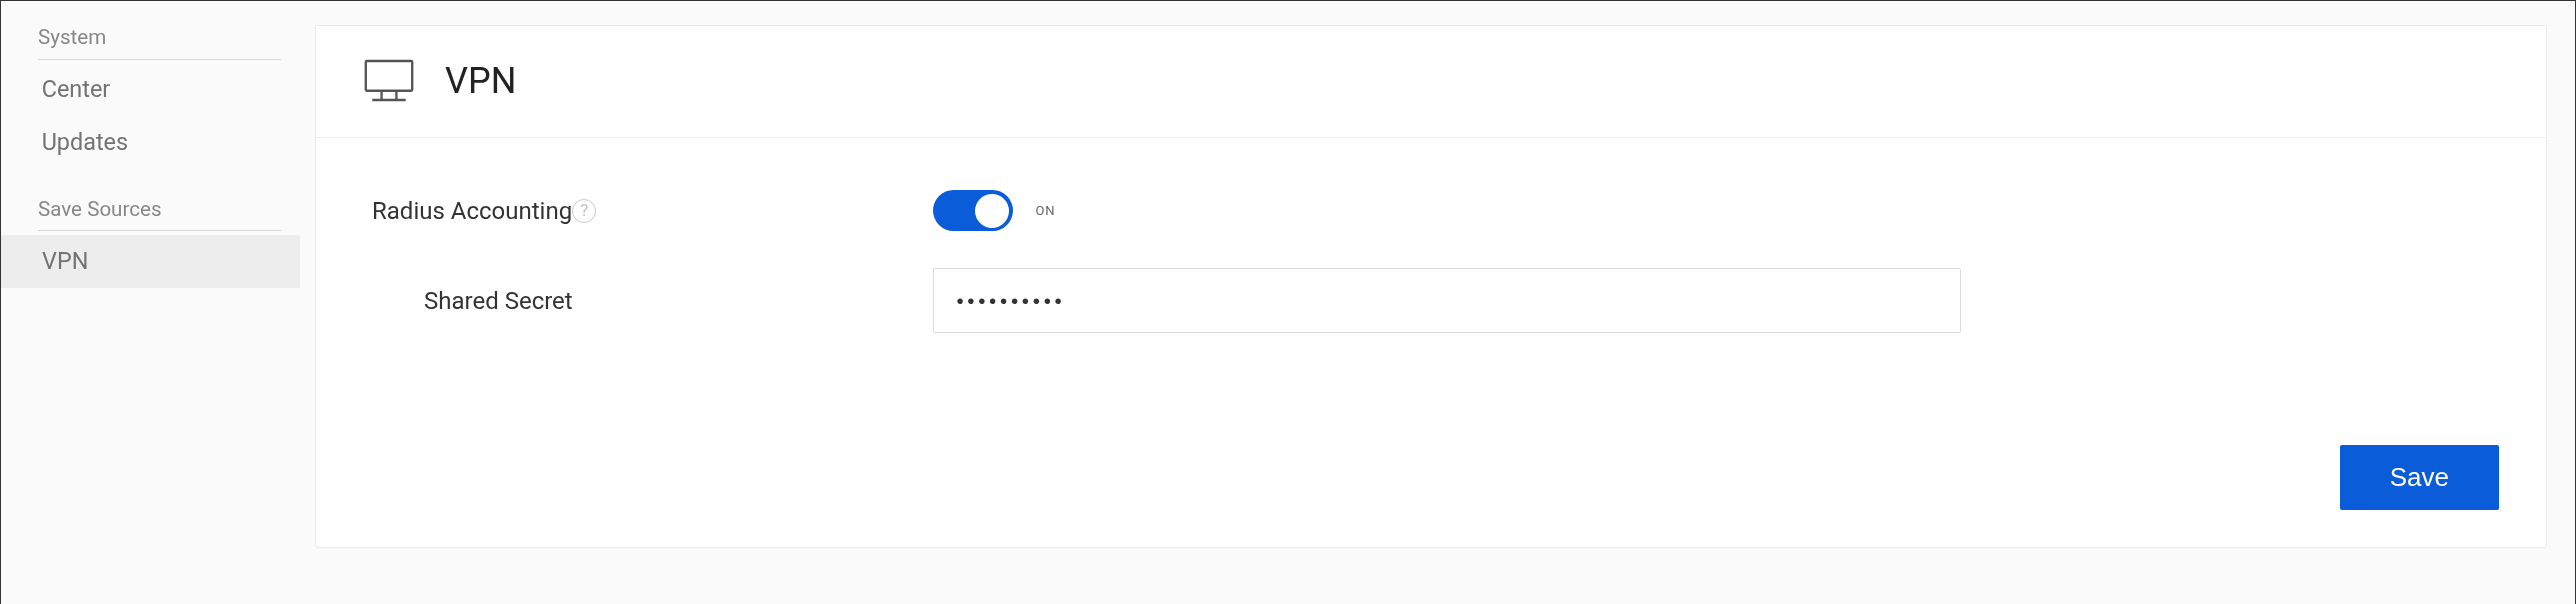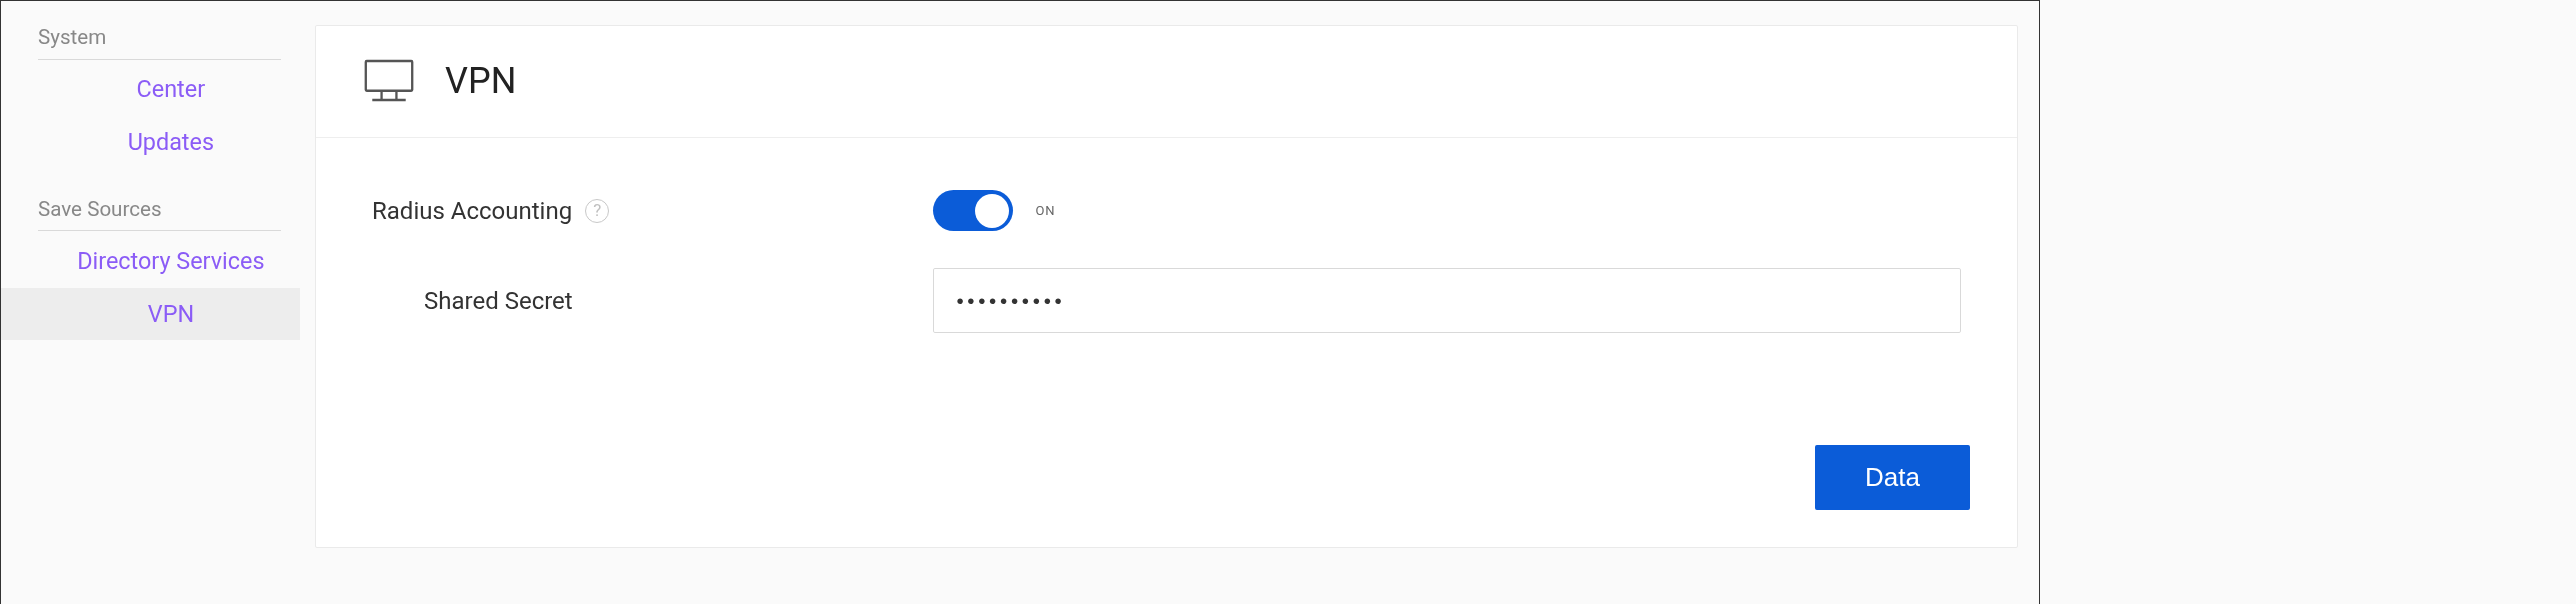--- a/index.html
+++ b/index.html
@@ -3,21 +3,21 @@
 <meta charset="utf-8">
 <style>
   * { margin: 0; padding: 0; box-sizing: border-box; }
   body {
     font-family: -apple-system, BlinkMacSystemFont, "Segoe UI", Roboto, Helvetica, Arial, sans-serif;
     background: #fafafa;
     color: #333;
   }
   .app-frame {
     border: 1.9px solid #333;
-    width: 2040px;
+    width: 2576px;
     height: 605px;
     display: flex;
     background: #fafafa;
   }
 
   
   .sidebar {
     width: 299px;
     flex-shrink: 0;
     padding: 18.7px 0 0 37px;
@@ -27,24 +27,23 @@
     color: #888;
     font-size: 20.6px;
     padding: 5.6px 0 9.3px 0;
     border-bottom: 0.9px solid #d9d9d9;
     margin-right: 18.7px;
     margin-bottom: 3.7px;
   }
   .sidebar-item {
     padding: 11.2px 0 11.2px 3.7px;
     margin-right: 0;
-    color: #8b5cf6;
+    color: #737373;
     cursor: pointer;
     line-height: 1.3;
-    text-align: center;
   }
   .sidebar-item.active {
     background: #ededed;
     margin-left: -37px;
     padding-left: 41px;
   }
   .sidebar-section-spacer { height: 22.4px; }
 
   
   .content {
@@ -83,21 +82,21 @@
     display: flex;
     align-items: center;
     margin-bottom: 37px;
   }
   .form-label-col {
     width: 561px;
     font-size: 24px;
     color: #333;
     display: flex;
     align-items: center;
-    gap: 13px;
+    gap: 0;
   }
   .form-label-indent {
     padding-left: 52px;
     text-align: center;
   }
   .form-control-col {
     flex: 1;
     display: flex;
     align-items: center;
     gap: 22.4px;
@@ -179,21 +178,20 @@
 
   <nav class="sidebar">
 
     <div class="sidebar-section-header">System</div>
     <div class="sidebar-item">Center</div>
     <div class="sidebar-item">Updates</div>
 
     <div class="sidebar-section-spacer"></div>
 
     <div class="sidebar-section-header">Save Sources</div>
-    <div class="sidebar-item">Directory Services</div>
     <div class="sidebar-item active">VPN</div>
 
   </nav>
 
   <main class="content">
     <div class="card">
 
       <div class="card-header">
         <span class="card-header-icon">
           <svg width="52" height="45" viewBox="0 0 56 48" fill="none" stroke="#555" stroke-width="2.5">
@@ -226,20 +224,20 @@
             <span>Shared Secret</span>
           </div>
           <div class="form-control-col">
             <input type="text" class="text-input" value="••••••••••" style="">
           </div>
         </div>
 
       </div>
 
       <div class="card-footer">
-        <button class="btn-primary">Data</button>
+        <button class="btn-primary">Save</button>
       </div>
 
     </div>
   </main>
 
 </div>
 
 
 </body></html>

